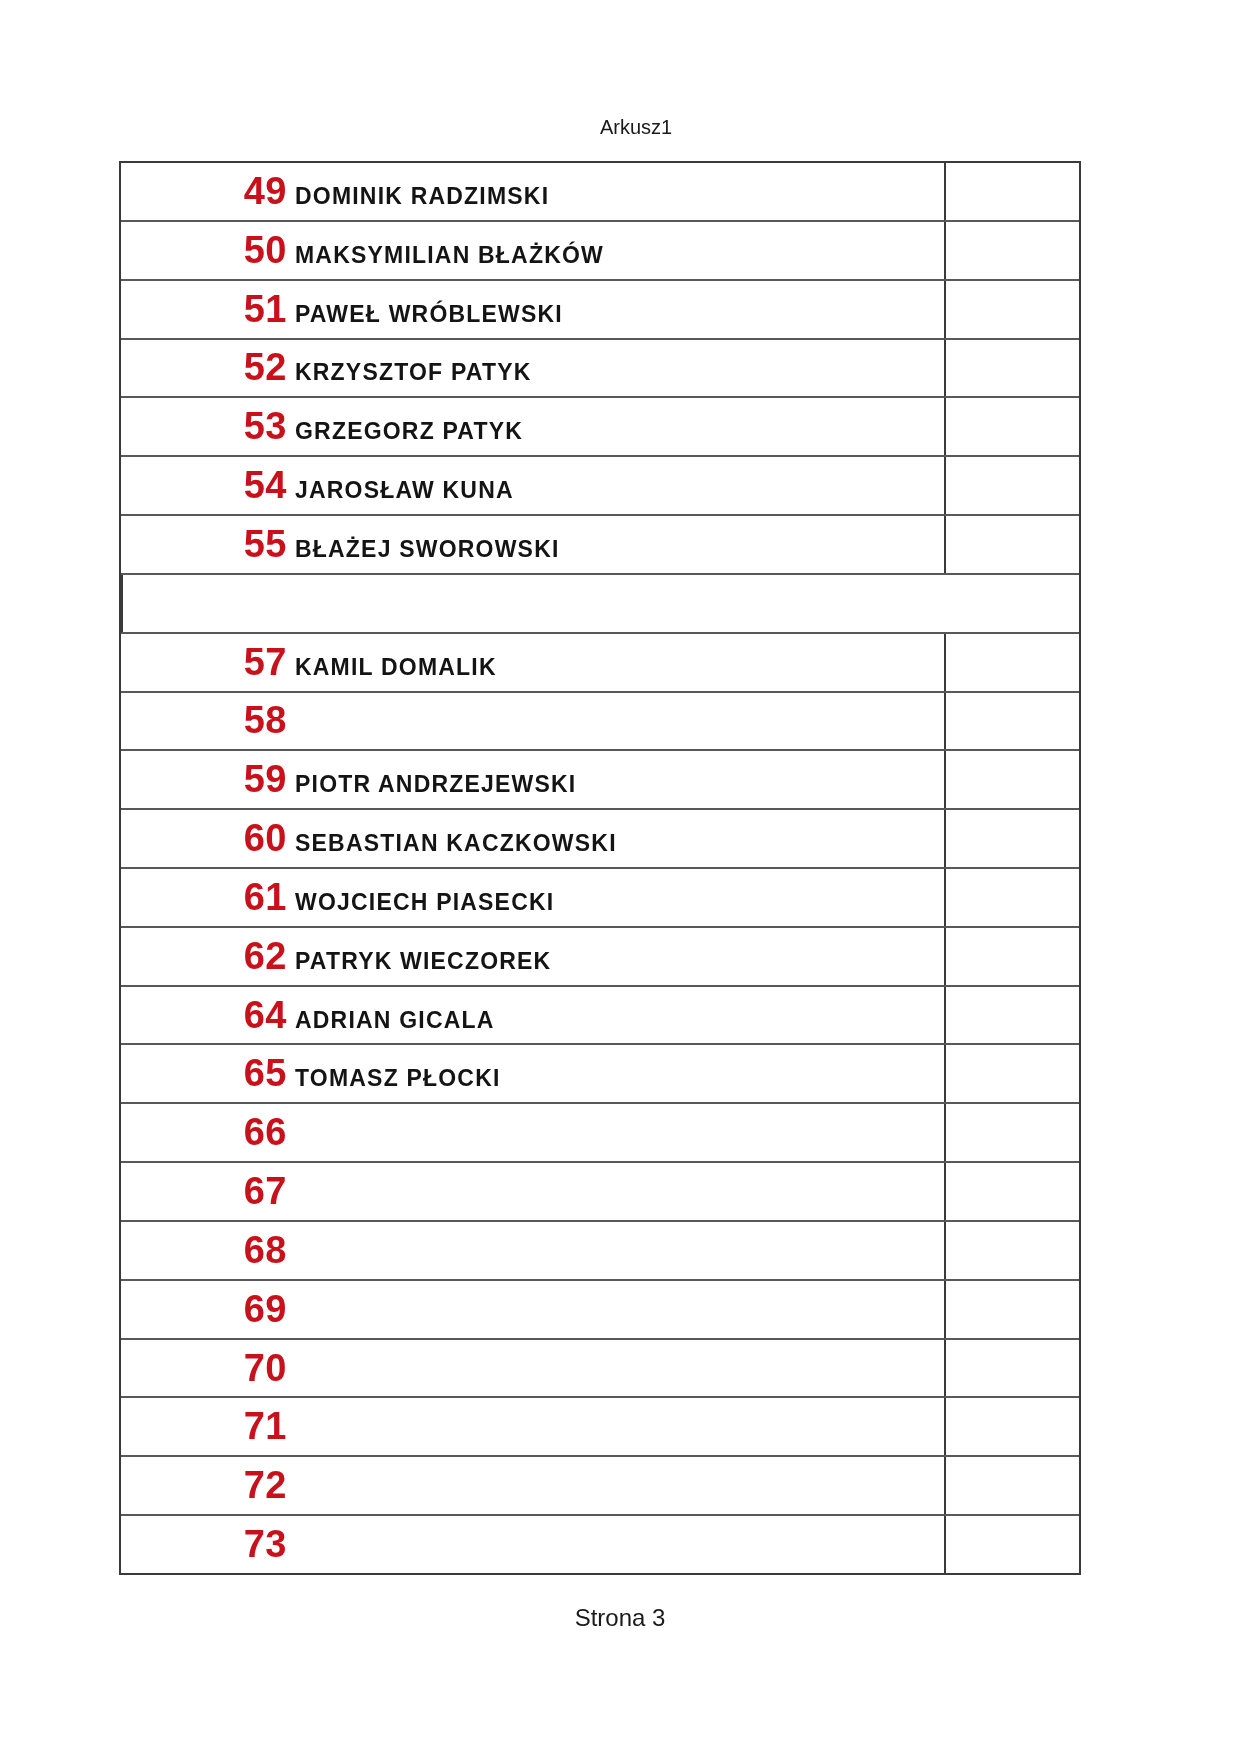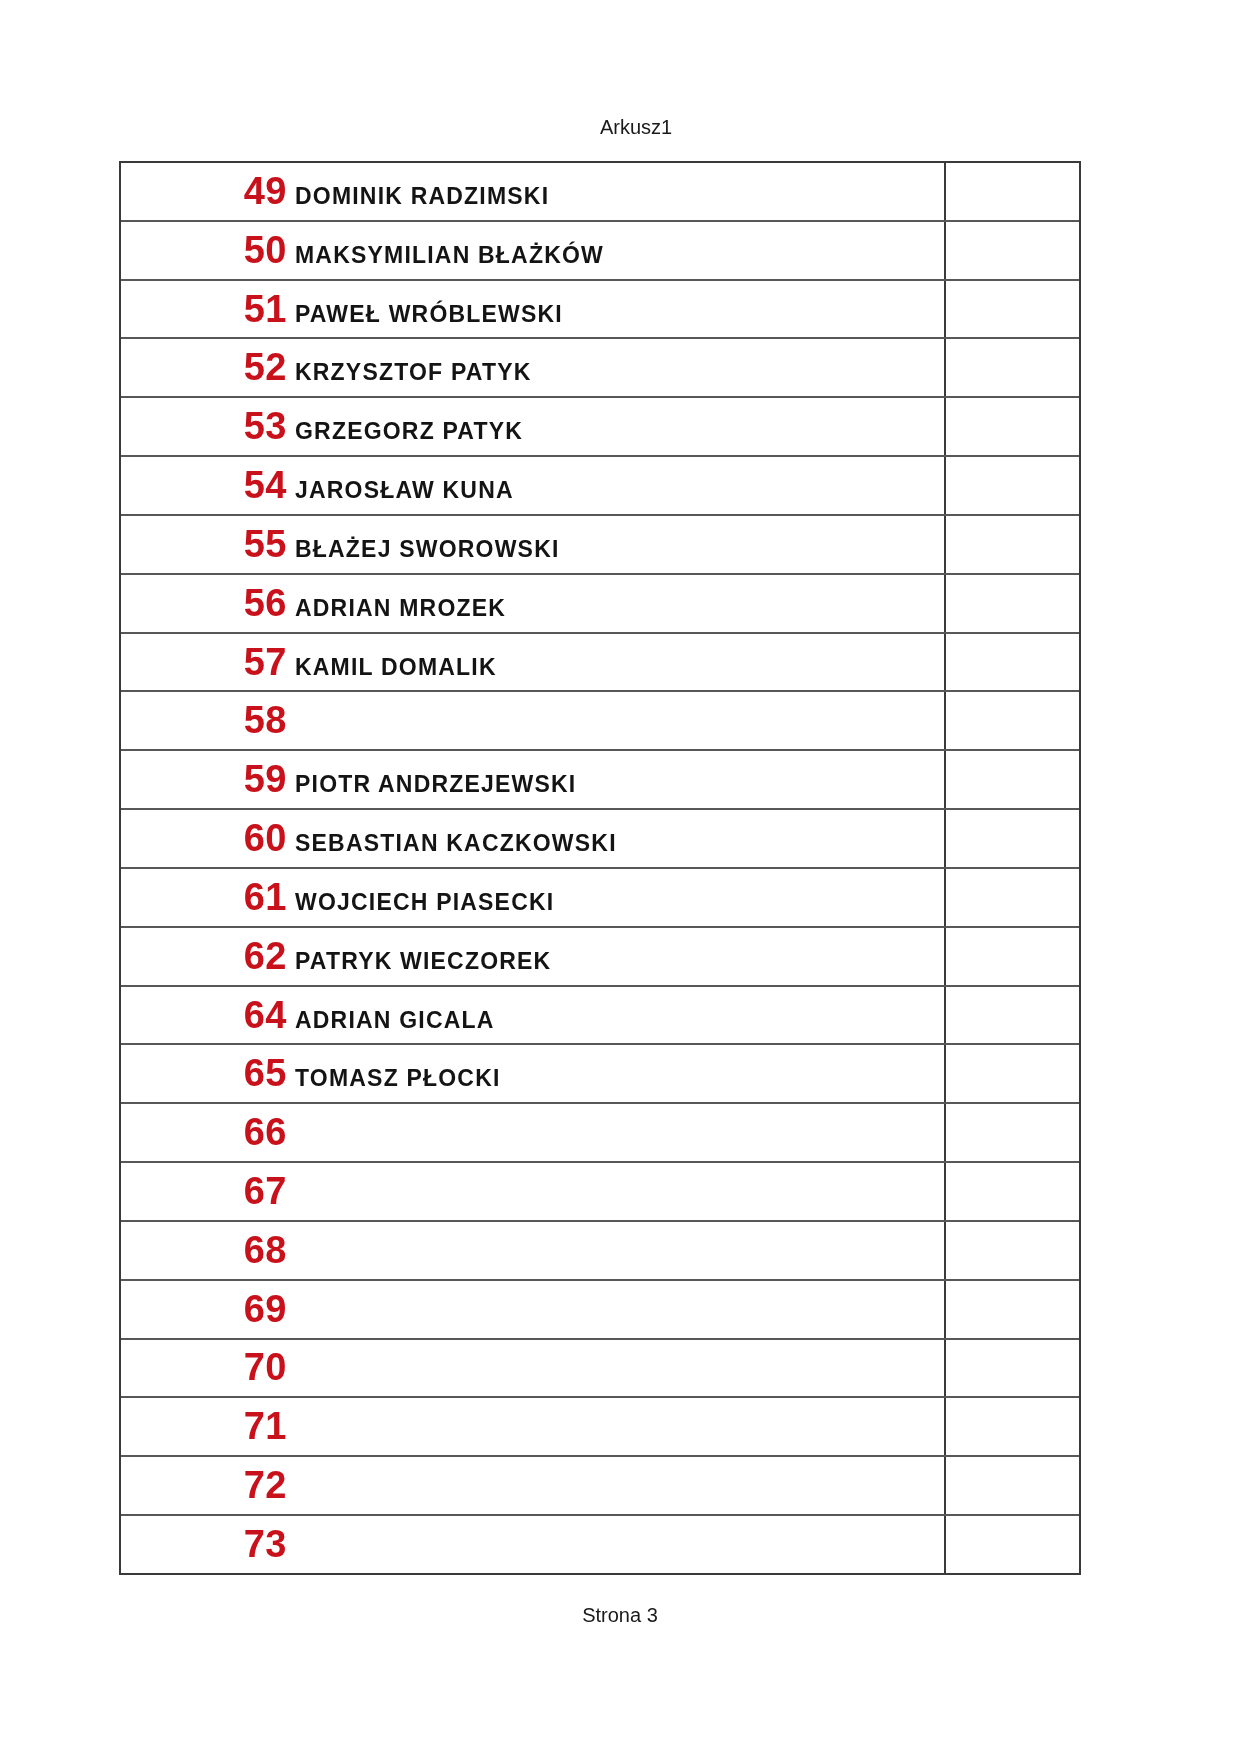--- a/index.html
+++ b/index.html
@@ -22,20 +22,21 @@
   .roster-table {
     position: absolute;
     left: 119px;
     top: 161px;
     width: 962px;
     height: 1414px;
     border: 2px solid var(--outer-border, #3a3a3a);
     display: flex;
     flex-direction: column;
     background: #ffffff;
+    justify-content: center;
   }
   .row {
     flex: 1 1 0;
     display: flex;
     align-items: stretch;
     border-bottom: 2px solid var(--grid-line, #585858);
   }
   .row:last-child { border-bottom: none; }
   .cell-main {
     flex: 1 1 auto;
@@ -70,21 +71,21 @@
   .cell-empty {
     flex: 0 0 135px;
     border-left: 2px solid var(--outer-border, #3a3a3a);
   }
   .sheet-footer {
     position: absolute;
     top: 1604px;
     left: 0;
     width: 1240px;
     text-align: center;
-    font-size: 20px;
+    font-size: 24px;
     color: #1a1a1a;
   }
 </style>
 </head>
 <body>
 
 <div class="sheet-header">Arkusz1</div>
 
 <div class="roster-table">
 
@@ -152,26 +153,20 @@
     <div class="cell-main">
       <div class="cell-inner">
         <span class="num">55</span>
         <span class="name">BŁAŻEJ SWOROWSKI</span>
       </div>
     </div>
     <div class="cell-empty"></div>
   </div>
 
   <div class="row">
-    <div class="cell-main">
-      <div class="cell-inner">
-        <span class="num">56</span>
-        <span class="name">ADRIAN MROZEK</span>
-      </div>
-    </div>
     <div class="cell-empty"></div>
   </div>
 
   <div class="row">
     <div class="cell-main">
       <div class="cell-inner">
         <span class="num">57</span>
         <span class="name">KAMIL DOMALIK</span>
       </div>
     </div>

